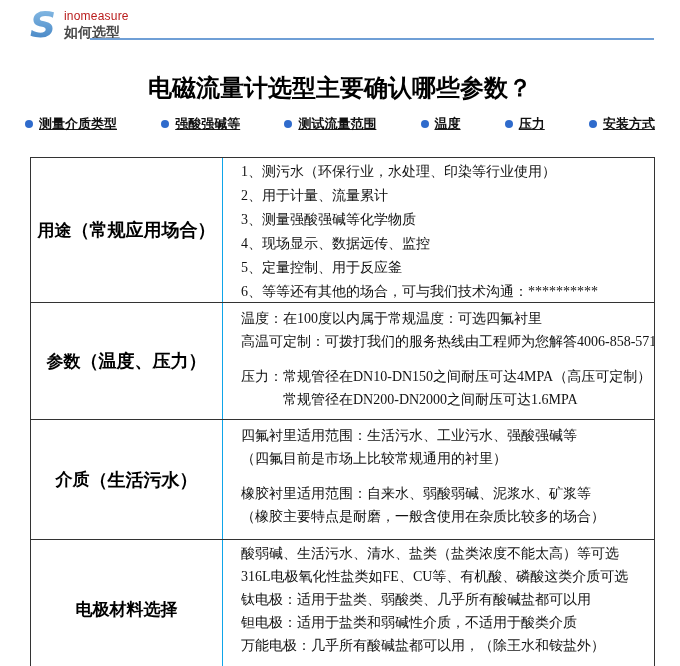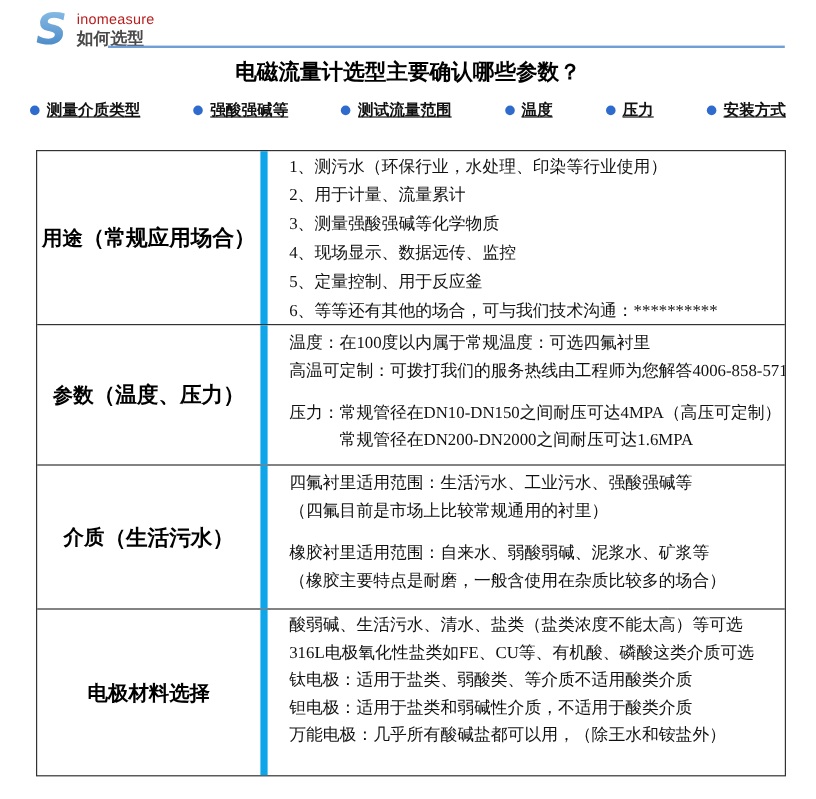--- a/index.html
+++ b/index.html
@@ -24,23 +24,23 @@
     font-family: "Liberation Sans", sans-serif;
     font-size: 14px; color: #4a4a4a; margin-top: 3px; font-weight: bold;
   }
   .header-line {
     position: absolute; left: 90px; right: 26px; top: 38px; height: 2px;
     background: #6f9fd6;
   }
 
   
   .title {
-    margin-top: 0;
+    margin-top: 24px;
     text-align: center;
-    font-size: 18px;
+    font-size: 24px;
     font-weight: bold;
     color: #000;
     font-family: "Liberation Serif", serif;
   }
 
   
   .bullets {
     display: flex; justify-content: space-between; align-items: center;
     padding: 0 25px; margin-top: 10px; height: 20px; text-decoration: underline;
   }
@@ -57,21 +57,21 @@
   
   .tbl {
     margin: 23px 25px 0 30px;
     width: 625px;
     border: 1px solid #333;
   }
   .trow { display: flex; }
   .trow + .trow { border-top: 1px solid #333; }
   .tlabel {
     width: 192px; flex: 0 0 192px;
-    border-right: 6px solid #0ea5e9;
+    border-right: 1px solid #0ea5e9;
     display: flex; align-items: center; justify-content: center;
     text-align: center; padding: 0 4px;
   }
   .lbl-main { font-size: 17px; font-weight: bold; color: #000; }
   .lbl-note { font-size: 18px; font-weight: bold; color: #000; }
   .tcontent { flex: 1 1 auto; padding: 4px 6px 0 18px; overflow: hidden; }
   .line {
     font-size: 14px; line-height: 24px; color: #111; white-space: nowrap;
   }
   .compact .line { line-height: 23px; }
@@ -181,19 +181,19 @@
   </div>
 
   <div class="trow r3 compact">
     <div class="tlabel">
       <span class="lbl-main">电极材料选择</span>
         <span class="lbl-note"></span>
     </div>
     <div class="tcontent">
       <div class="line">酸弱碱、生活污水、清水、盐类（盐类浓度不能太高）等可选</div>
       <div class="line">316L电极氧化性盐类如FE、CU等、有机酸、磷酸这类介质可选</div>
-      <div class="line">钛电极：适用于盐类、弱酸类、等介质不适用酸类介质</div>
+      <div class="line">钛电极：适用于盐类、弱酸类、几乎所有酸碱盐都可以用</div>
       <div class="line">钽电极：适用于盐类和弱碱性介质，不适用于酸类介质</div>
       <div class="line">万能电极：几乎所有酸碱盐都可以用，（除王水和铵盐外）</div>
     </div>
   </div>
 
 </div>
 
 </body></html>

